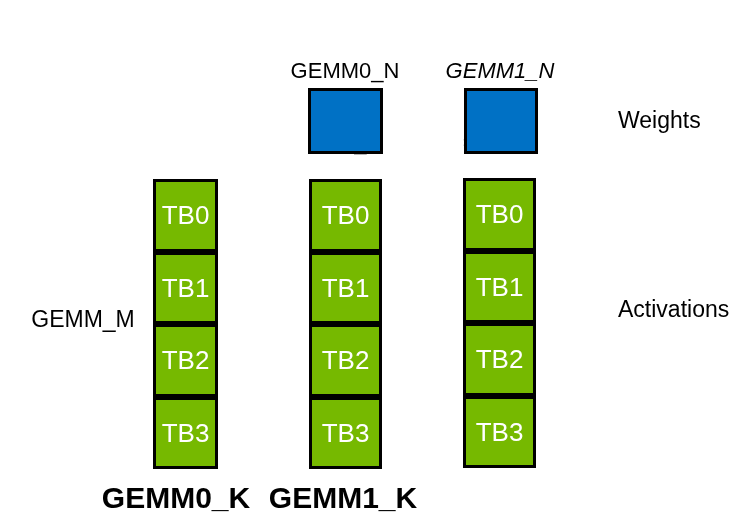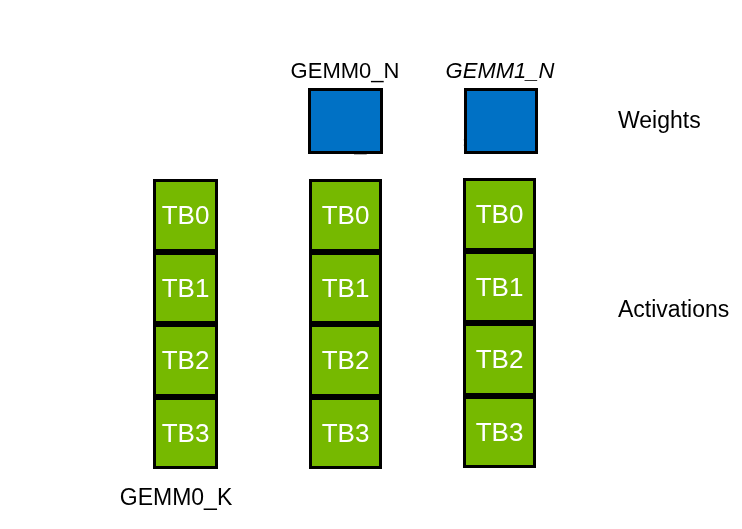--- a/index.html
+++ b/index.html
@@ -31,22 +31,23 @@
   .side-label{
     position:absolute;
     font-size:23px;
     line-height:25px;
     white-space:nowrap;
   }
   .k-label{
     position:absolute;
     width:150px;
     text-align:center;
-    font-size:23px;
+    font-size:30px;
     line-height:25px;
+    font-weight:bold;
   }
 
   .wbox{
     position:absolute;
     background:var(--blue);
     border:3px solid var(--outline);
     box-sizing:border-box;
   }
 
   .col{
@@ -125,18 +126,20 @@
         <span>TB1</span>
       </div>
     <div class="cell">
         <span>TB2</span>
       </div>
     <div class="cell">
         <span>TB3</span>
       </div>
   </div>
 
+  <div class="side-label" style="left:0;top:307px;width:134px;text-align:center;">GEMM_M</div>
   <div class="side-label" style="left:602px;top:297px;">Activations</div>
   <div class="side-label" style="left:602px;top:108px;">Weights</div>
 
   <div class="k-label" style="left:85px;top:485px;">GEMM0_K</div>
+  <div class="k-label" style="left:252px;top:485px;">GEMM1_K</div>
 
 </div>
 
 </body></html>

